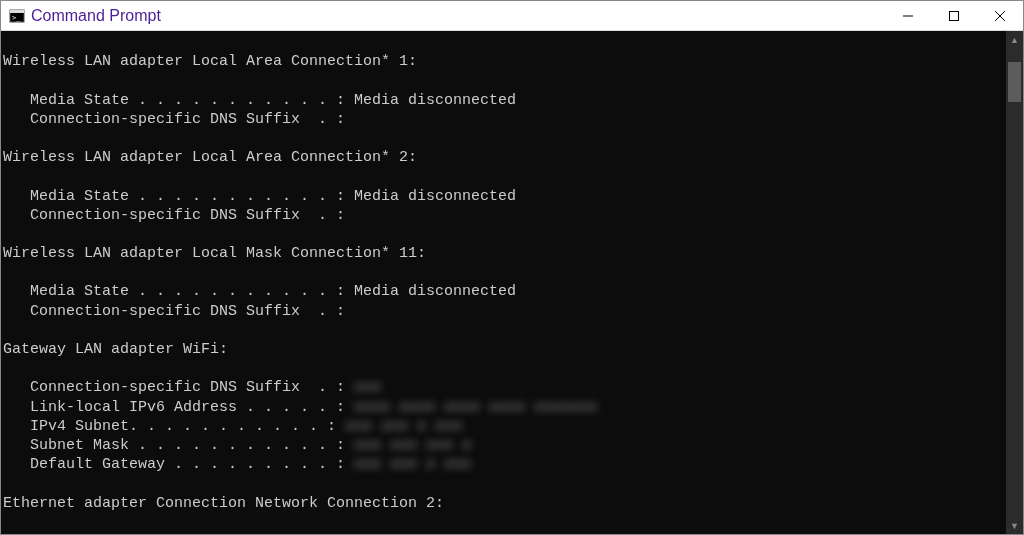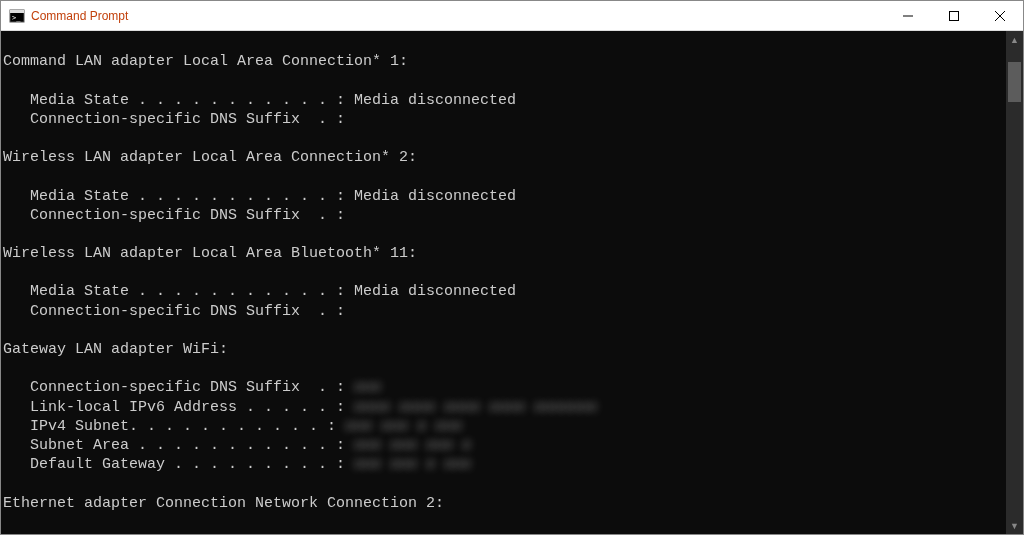--- a/index.html
+++ b/index.html
@@ -27,22 +27,22 @@
     }
     .titlebar-icon {
       width: 16px;
       height: 16px;
       margin: 0 6px 0 8px;
       display: inline-flex;
       align-items: center;
       justify-content: center;
     }
     .titlebar-title {
-      font-size: 12px;
-      color: #c2410c;
+      font-size: 16px;
+      color: #4c1d95;
       flex-shrink: 0;
     }
     .titlebar-spacer { flex: 1; }
     .titlebar-btn {
       width: 46px;
       height: 30px;
       display: flex;
       align-items: center;
       justify-content: center;
       cursor: pointer;
@@ -128,41 +128,41 @@
     <div class="titlebar-btn close">
       <svg width="10" height="10" viewBox="0 0 10 10">
           <line x1="0" y1="0" x2="10" y2="10" stroke-width="1"></line>
           <line x1="10" y1="0" x2="0" y2="10" stroke-width="1"></line>
         </svg>
     </div>
   </div>
 
   <div class="content-area">
     <div class="terminal" id="terminal">
-<span>Command LAN adapter Local Area Connection* 1:</span>
+<span>Wireless LAN adapter Local Area Connection* 1:</span>
 
 <span>   Media State . . . . . . . . . . . : </span><span>Media disconnected</span>
 <span>   Connection-specific DNS Suffix  . :</span>
 
 <span>Wireless LAN adapter Local Area Connection* 2:</span>
 
 <span>   Media State . . . . . . . . . . . : </span><span>Media disconnected</span>
 <span>   Connection-specific DNS Suffix  . :</span>
 
-<span>Wireless LAN adapter Local Area Bluetooth* 11:</span>
+<span>Wireless LAN adapter Local Mask Connection* 11:</span>
 
 <span>   Media State . . . . . . . . . . . : </span><span>Media disconnected</span>
 <span>   Connection-specific DNS Suffix  . :</span>
 
 <span>Gateway LAN adapter WiFi:</span>
 
 <span>   Connection-specific DNS Suffix  . : </span><span class="blur">xxx</span>
 <span>   Link-local IPv6 Address . . . . . : </span><span class="blur">xxxx xxxx xxxx xxxx xxxxxxx</span>
 <span>   IPv4 Subnet. . . . . . . . . . . : </span><span class="blur">xxx xxx x xxx</span>
-<span>   Subnet Area . . . . . . . . . . . : </span><span class="blur">xxx xxx xxx x</span>
+<span>   Subnet Mask . . . . . . . . . . . : </span><span class="blur">xxx xxx xxx x</span>
 <span>   Default Gateway . . . . . . . . . : </span><span class="blur">xxx xxx x xxx</span>
 
 <span>Ethernet adapter Connection Network Connection 2:</span>
 
 <span>   Media State . . . . . . . . . . . : </span><span>Media disconnected</span>
 
 
 </div>
     <div class="scrollbar">
       <div class="scroll-arrow">▲</div>

